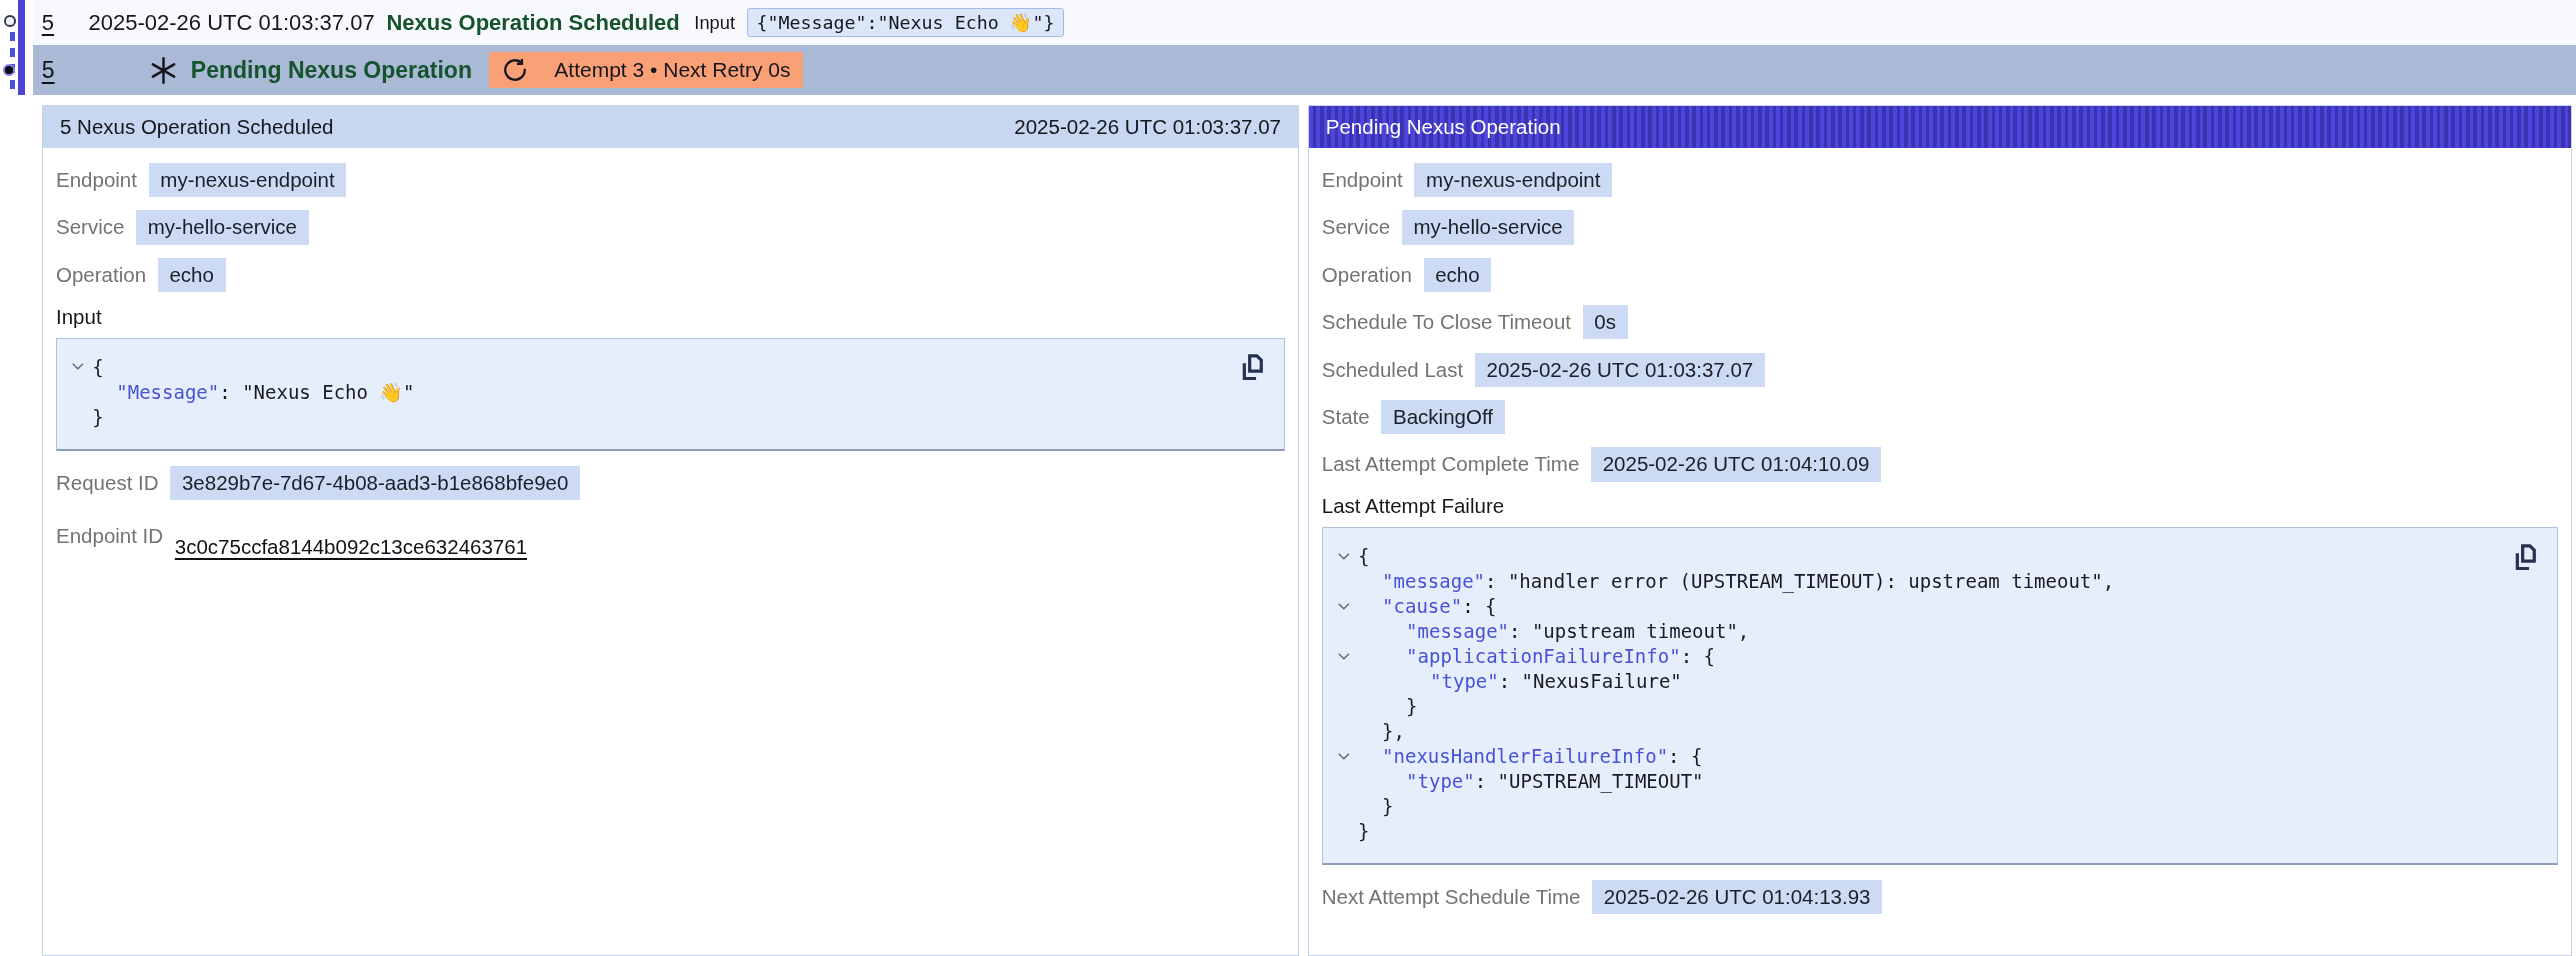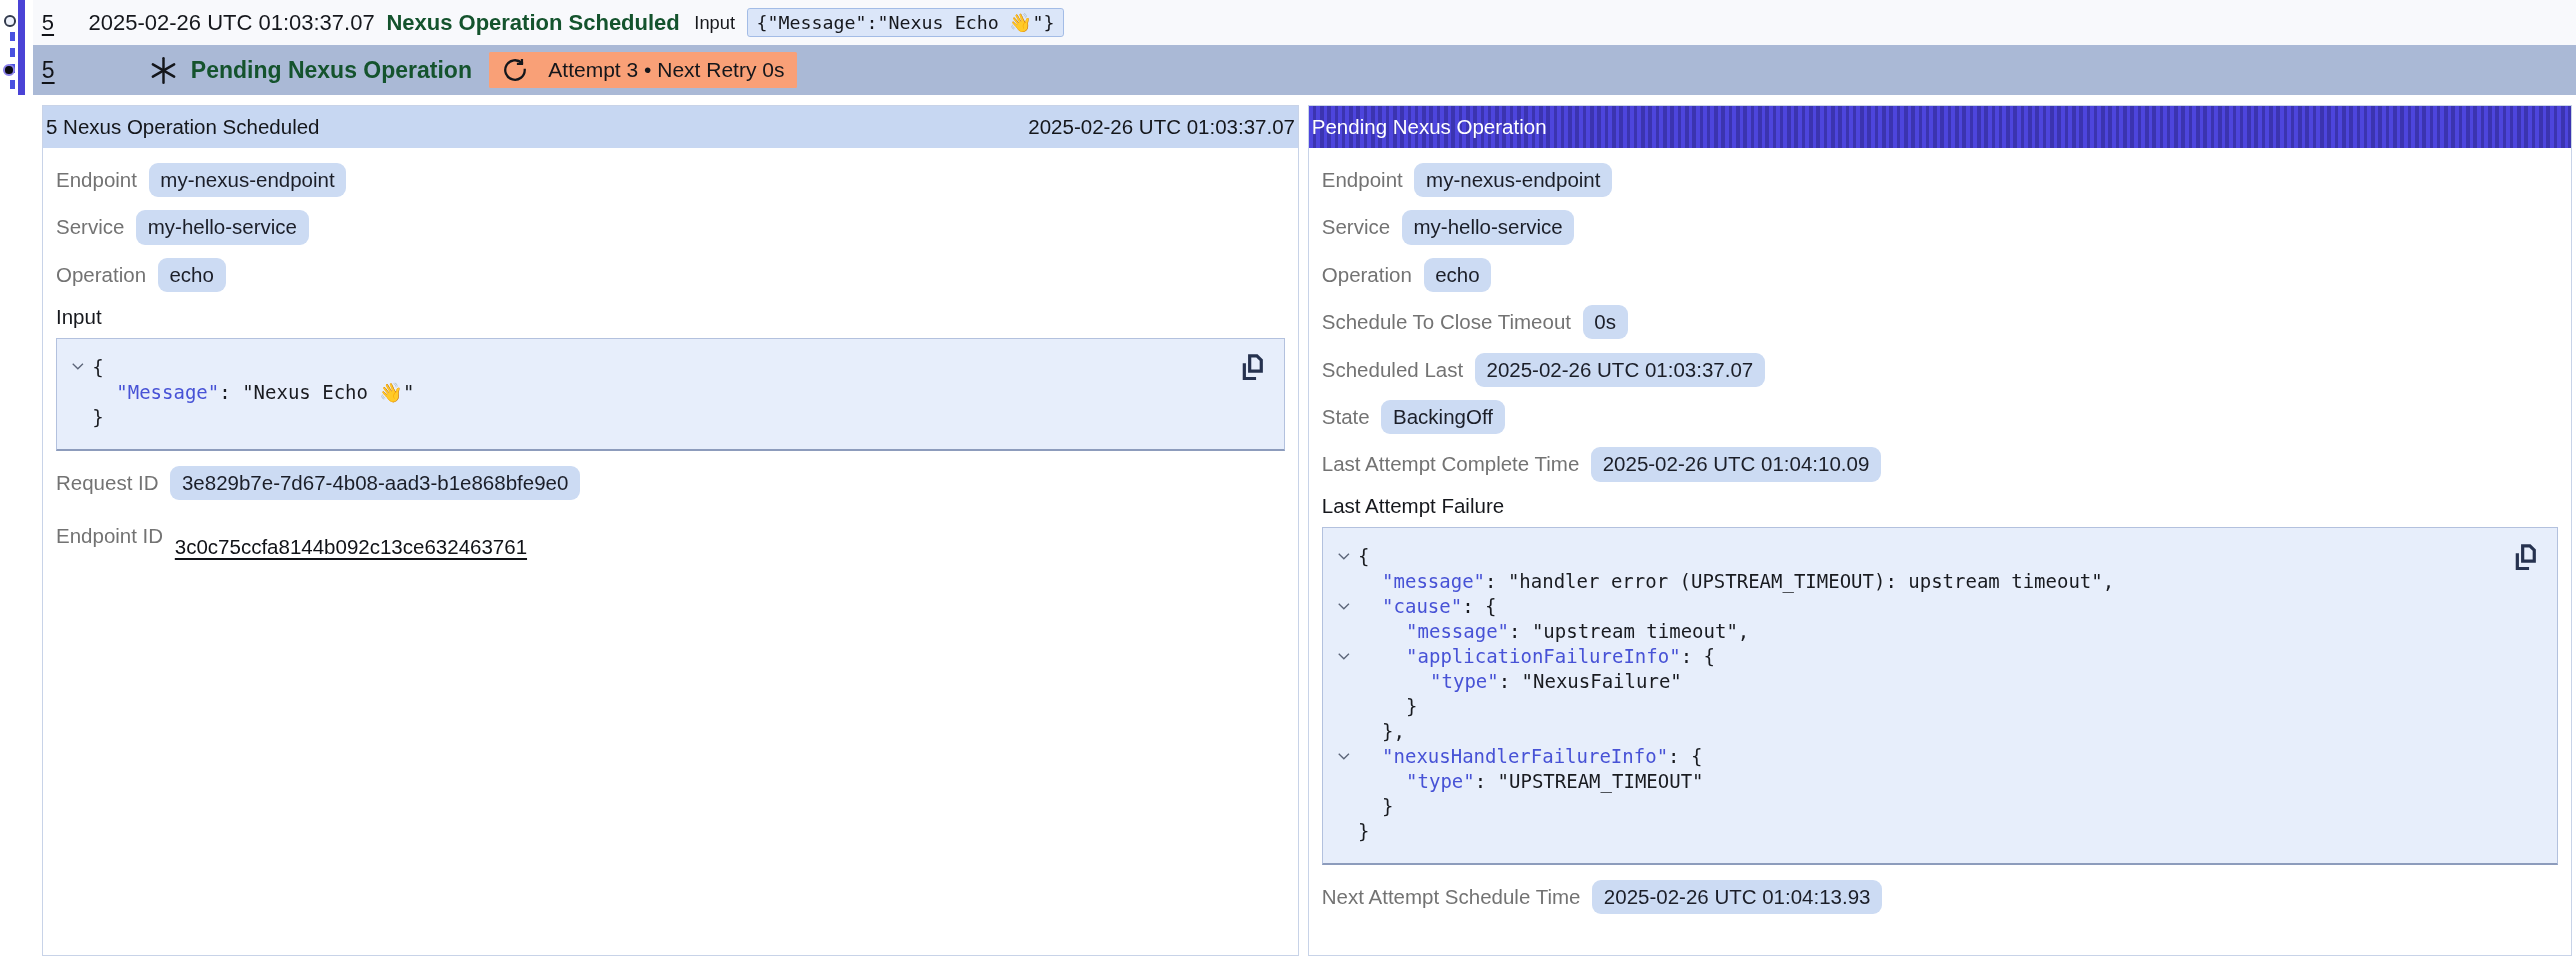--- a/index.html
+++ b/index.html
@@ -22,38 +22,38 @@
   .row2 { position:absolute; left:33px; top:45px; width:2543px; height:50px; background:#aab9d6;
           display:flex; align-items:center; padding-left:8.8px; gap:13px; font-size:23px; }
   .cell-id { width:35px; flex:none; }
   .id-link { text-decoration:underline; text-underline-offset:4.4px; text-decoration-thickness:1.5px; color:#101217; }
   .row-title { font-weight:700; color:#14532d; }
   .row1-ts { color:#15171c; }
   .input-mini-label { font-size:18.3px; color:#17181c; margin-left:2.9px; }
   .input-chip { font-family:"DejaVu Sans Mono",monospace; font-size:18.3px; color:#16181d;
                 background:#dbe6f9; border:1.5px solid #a3bce6; border-radius:2.9px; padding:2.9px 8.8px; }
   .asterisk-wrap { margin-left:59px; display:flex; align-items:center; }
-  .retry-badge { margin-left:4.4px; display:flex; align-items:center; gap:20px;
+  .retry-badge { margin-left:4.4px; display:flex; align-items:center; gap:26px;
                  background:#f9a077; color:#14161b; font-size:21px; padding:5.1px 13px; border-radius:1.5px; }
 
   
   .panels { position:absolute; left:42px; top:105px; right:4.4px; bottom:0; display:flex; gap:8.8px; }
   .panel { background:#ffffff; border:1.5px solid #c8d3e8; display:flex; flex-direction:column; }
   .panel.left  { width:1257px; flex:none; }
   .panel.right { flex:1; }
   .panel-header { height:42px; flex:none; display:flex; align-items:center; justify-content:space-between;
-                  padding:0 3px; font-size:20.5px; }
+                  padding:0 17px; font-size:20.5px; }
   .panel-header.plain   { background:#c7d7f2; color:#14161b; }
   .panel-header.striped { background:repeating-linear-gradient(90deg,#4d45dd 0 3.7px,#3b34b0 3.7px 7.3px);
                           color:#ffffff; font-weight:500; }
   .panel-body { padding:14.6px 13px; }
 
   .field-row { display:flex; align-items:center; gap:11.7px; margin-bottom:12.4px; min-height:35px; }
   .field-label { font-size:20.5px; color:#737373; }
-  .badge { background:#ccdbf3; border-radius:9px; padding:5.1px 11.7px; font-size:20.5px; color:#1b1e28; }
+  .badge { background:#ccdbf3; border-radius:0; padding:5.1px 11.7px; font-size:20.5px; color:#1b1e28; }
   .link-value { font-size:20.5px; color:#101217; text-decoration:underline; text-underline-offset:4.4px;
                 text-decoration-thickness:1.5px;margin-top:22px; }
   .block-label { font-size:20.5px; margin:4.4px 0 8.8px 0; }
 
   
   .json-block { position:relative; background:#e7eefb; border:1.5px solid #b3c1de; border-bottom:2.9px solid #8d9cbc;
                 padding:16px 51px 19px 7.3px; margin-bottom:14.6px;
                 font-family:"DejaVu Sans Mono",monospace; font-size:19px; color:#191b20; }
   .code-line { display:flex; align-items:center; line-height:25px; white-space:pre; }
   .gutter { width:28px; flex:none; display:flex; justify-content:center; align-items:center; }

